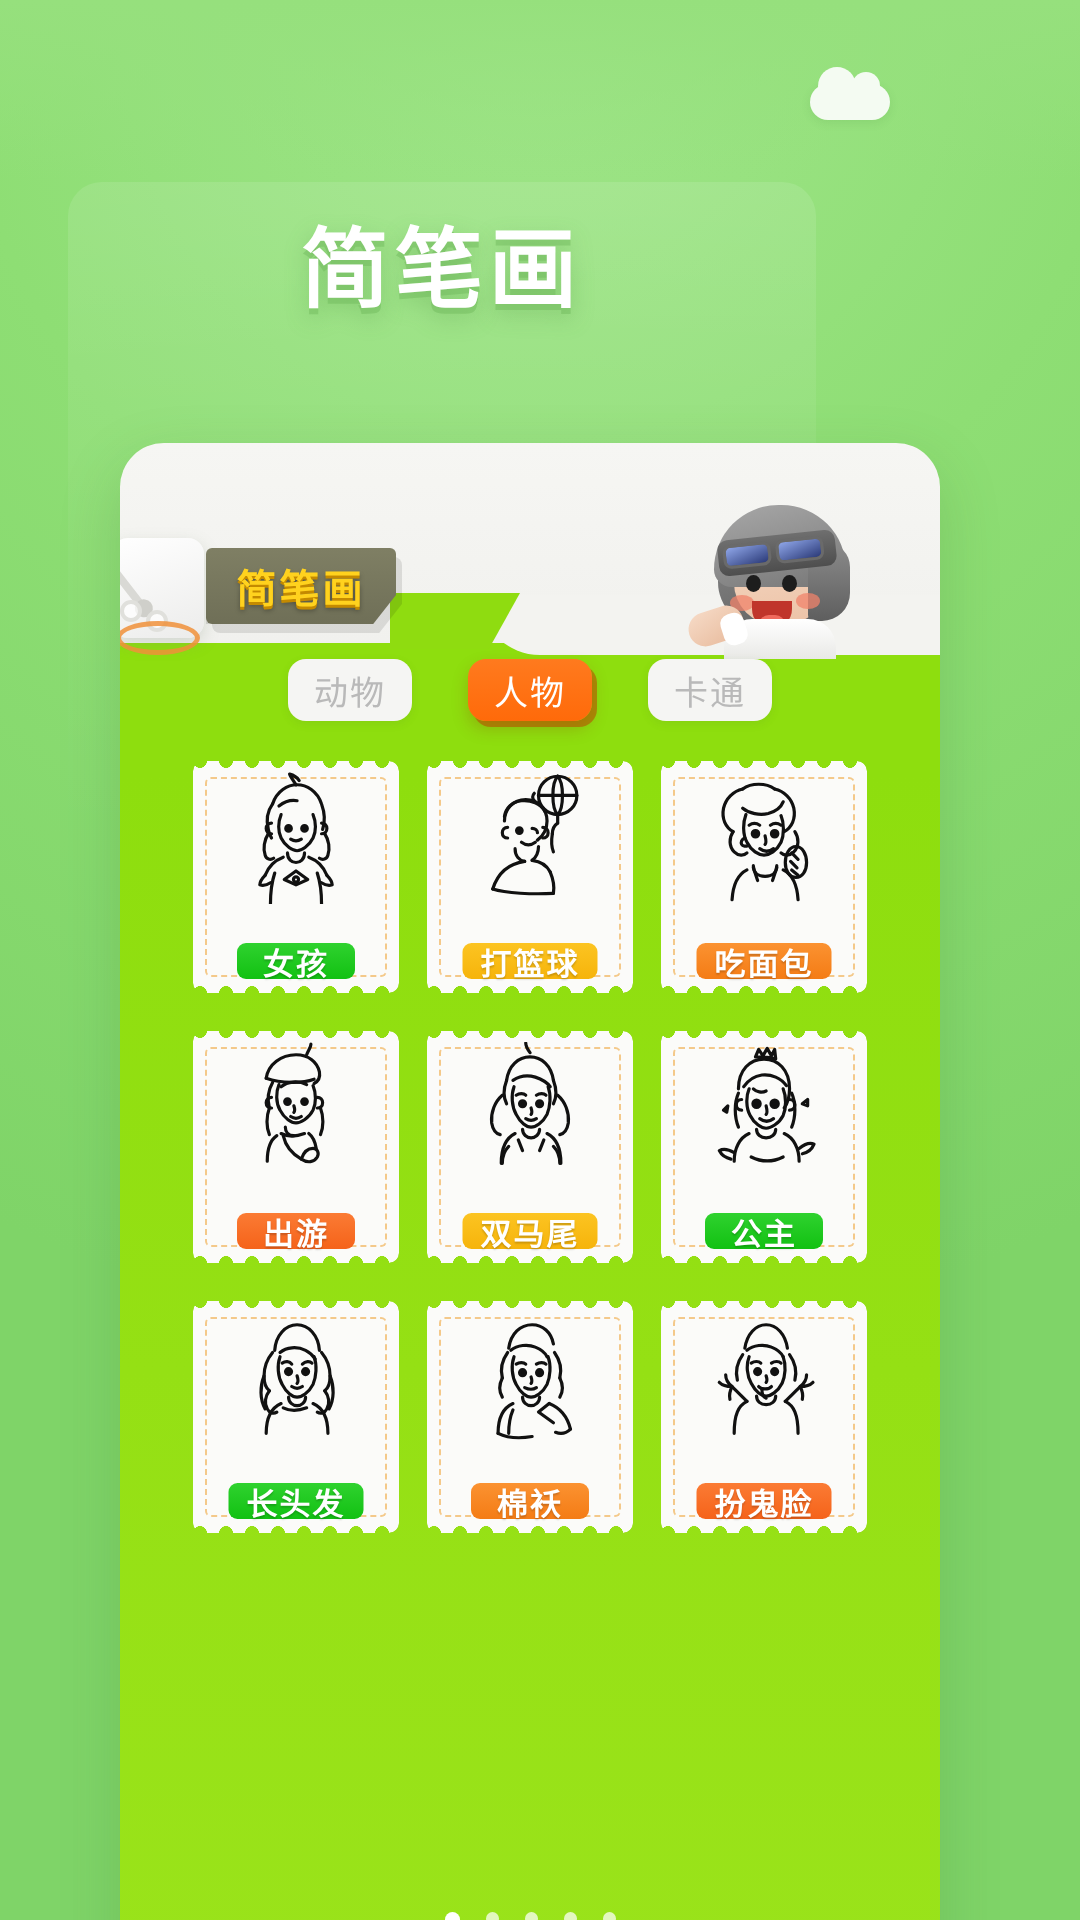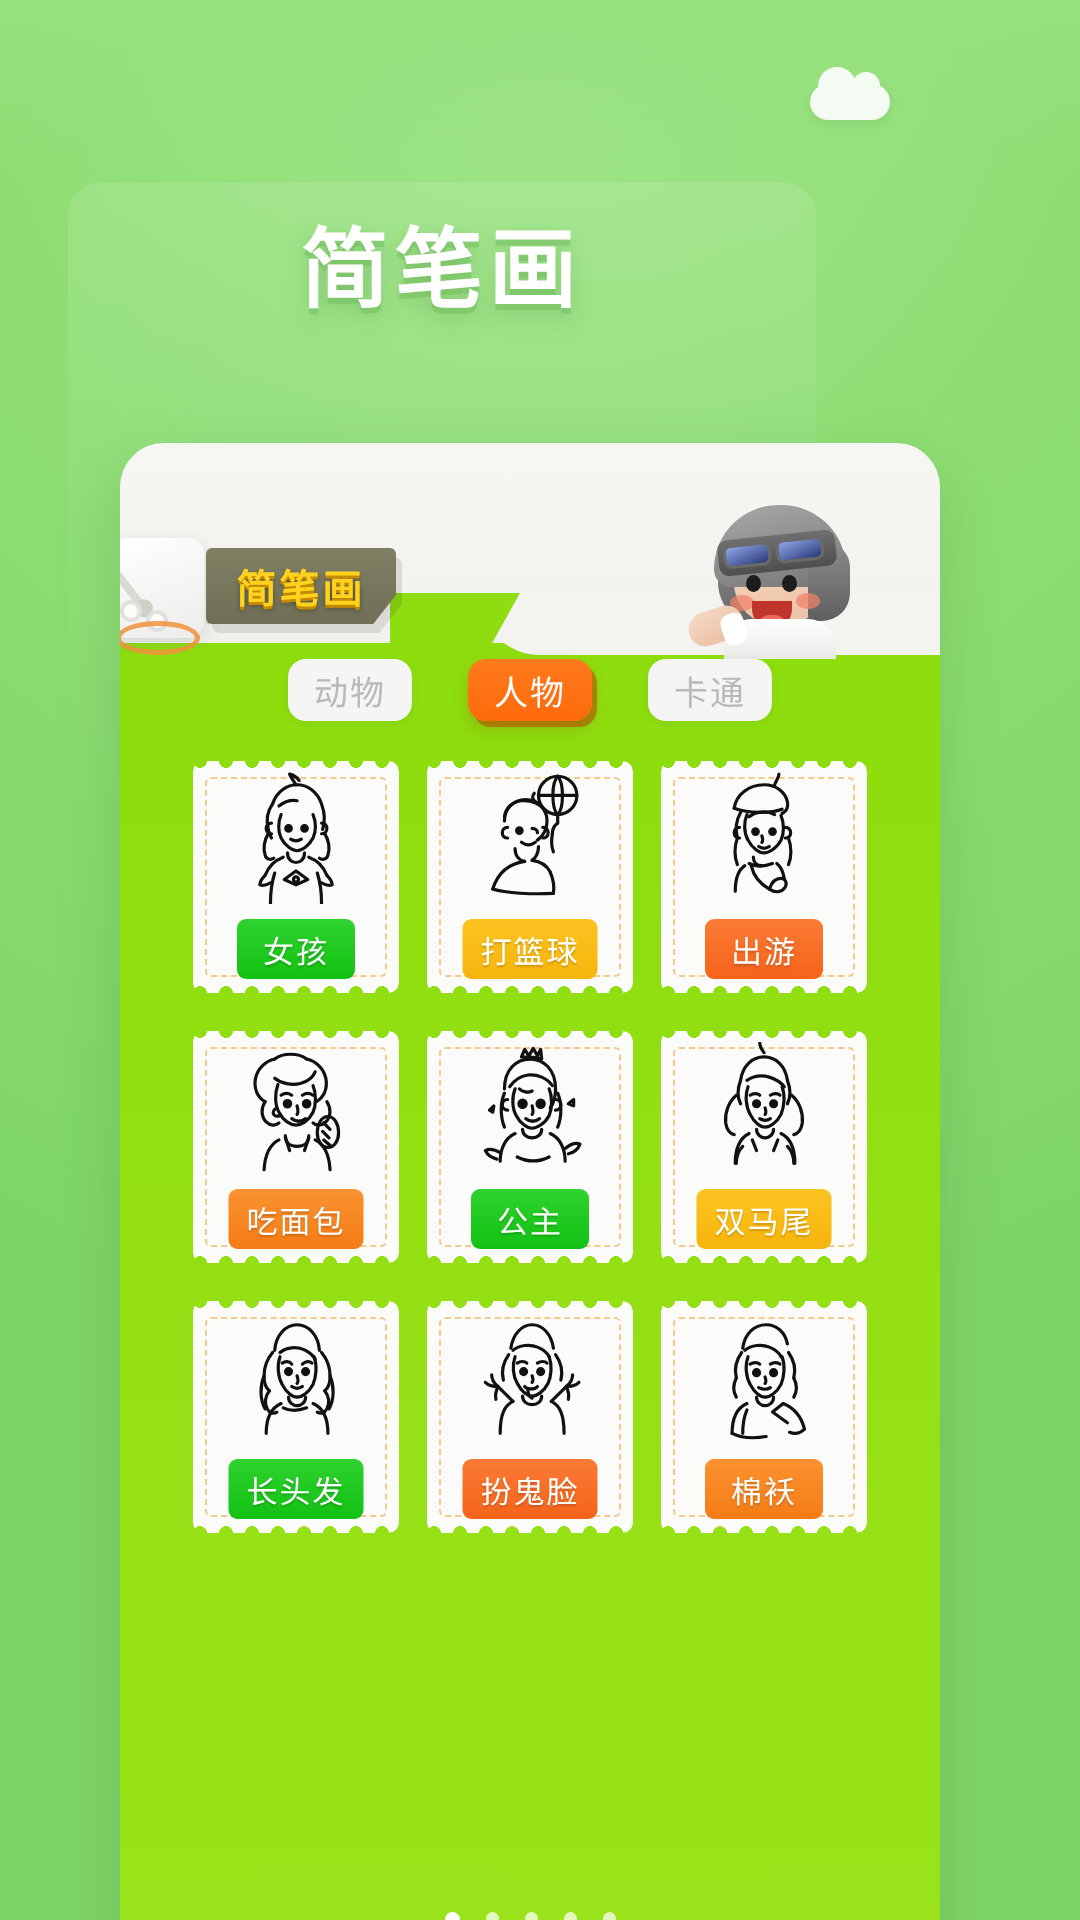--- a/index.html
+++ b/index.html
@@ -255,24 +255,24 @@
     border:2px dashed #f4c98a;
     border-radius:6px;
   }
   .card-art{
     position:absolute; left:0; right:0; top:8px; height:138px;
     display:flex; align-items:center; justify-content:center;
   }
   .card-art svg{ width:128px; height:132px; }
   .card-label{
     position:absolute; left:50%; transform:translateX(-50%);
-    bottom:14px; min-width:118px; padding:12px 18px; height:60px;
+    bottom:14px; min-width:118px; padding:12px 18px; height:36px;
     display:flex; align-items:center; justify-content:center;
     border-radius:9px;
-    font-size:31px; font-weight:400; color:#ffffff; letter-spacing:2px;
+    font-size:31px; font-weight:700; color:#ffffff; letter-spacing:2px;
     text-shadow:0 2px 2px rgba(0,0,0,.18);
     white-space:nowrap;
   }
   .lbl-green { background:linear-gradient(180deg,#2fd22f,#12c112); }
   .lbl-amber { background:linear-gradient(180deg,#fcc422,#f6b40b); }
   .lbl-orange{ background:linear-gradient(180deg,#fb9231,#f47c15); }
   .lbl-deep  { background:linear-gradient(180deg,#fb7b34,#f5631a); }
 
   
   .pager{
@@ -403,20 +403,49 @@
           <path d="M25 110c12 4 38 5 57 4"></path>
         </svg>
       </div>
       <div class="card-label lbl-amber">打篮球</div>
     </div>
 
     <div class="card">
       <div class="card-inner"></div>
       <div class="card-art">
         <svg viewBox="0 0 120 124" fill="none" stroke="#111" stroke-width="3" stroke-linecap="round" stroke-linejoin="round">
+          <path d="M40 16c8-6 22-6 30 0"></path>
+          <path d="M40 16c-9 2-16 9-18 18-2 10 2 18 9 22"></path>
+          <path d="M70 16c9 2 16 9 18 18 2 10-2 18-9 22"></path>
+          <path d="M31 56c-4 6-4 14 1 19 4 4 9 4 12 1"></path>
+          <path d="M89 56c4 6 4 14-1 19-4 4-9 4-12 1"></path>
+          <path d="M40 34c6 5 16 7 24 5 7-2 12-6 14-11"></path>
+          <path d="M43 40c-3 8-3 19 1 26 4 8 11 12 16 12s12-4 16-12c3-7 3-18 0-25"></path>
+          <circle cx="52" cy="58" r="3" fill="#111"></circle>
+          <circle cx="70" cy="58" r="3" fill="#111"></circle>
+          <path d="M46 50c3-2 7-2 10 0"></path>
+          <path c="" d="M66 50c3-2 7-2 10 0"></path>
+          <path d="M61 60c1 4 1 7 0 8"></path>
+          <path d="M56 72c4 3 9 3 13 0"></path>
+          <path d="M42 62c-3 1-4 4-3 6 1 2 4 2 6 1"></path>
+          <path d="M50 88c0 6 4 10 11 10s11-4 11-10"></path>
+          <path d="M44 92c-8 4-13 12-14 28"></path>
+          <path d="M78 92c8 4 13 12 14 28"></path>
+          <path d="M50 90l4 12M72 90l-4 12"></path>
+          <path d="M90 70c6 0 10 7 10 15s-4 14-10 14-10-6-10-14 4-15 10-15z"></path>
+          <path d="M86 76l6 6M85 84l6 6M86 92l6 5"></path>
+        </svg>
+      </div>
+      <div class="card-label lbl-orange">吃面包</div>
+    </div>
+
+    <div class="card">
+      <div class="card-inner"></div>
+      <div class="card-art">
+        <svg viewBox="0 0 120 124" fill="none" stroke="#111" stroke-width="3" stroke-linecap="round" stroke-linejoin="round">
           <path d="M70 12c2-5 4-7 4-10"></path>
           <path d="M32 34c2-13 14-22 28-22 12 0 20 7 22 16 1 6-1 9-5 11"></path>
           <path d="M32 34c14 5 34 5 45 1"></path>
           <path d="M38 38c-4 7-5 16-3 24"></path>
           <path d="M44 40c-3 7-3 17 1 24 4 8 11 12 15 12s12-4 16-12c3-6 3-16 0-23"></path>
           <path d="M46 42c6-5 16-6 24-2"></path>
           <circle cx="52" cy="56" r="2.6" fill="#111"></circle>
           <circle cx="68" cy="56" r="2.6" fill="#111"></circle>
           <path d="M58 60c1 3 1 5 0 6"></path>
           <path d="M55 70c3 2 7 2 10 0"></path>
@@ -432,43 +461,43 @@
           <path d="M46 86c6 3 14 3 22 0"></path>
         </svg>
       </div>
       <div class="card-label lbl-deep">出游</div>
     </div>
 
     <div class="card">
       <div class="card-inner"></div>
       <div class="card-art">
         <svg viewBox="0 0 120 124" fill="none" stroke="#111" stroke-width="3" stroke-linecap="round" stroke-linejoin="round">
-          <path d="M40 16c8-6 22-6 30 0"></path>
-          <path d="M40 16c-9 2-16 9-18 18-2 10 2 18 9 22"></path>
-          <path d="M70 16c9 2 16 9 18 18 2 10-2 18-9 22"></path>
-          <path d="M31 56c-4 6-4 14 1 19 4 4 9 4 12 1"></path>
-          <path d="M89 56c4 6 4 14-1 19-4 4-9 4-12 1"></path>
-          <path d="M40 34c6 5 16 7 24 5 7-2 12-6 14-11"></path>
-          <path d="M43 40c-3 8-3 19 1 26 4 8 11 12 16 12s12-4 16-12c3-7 3-18 0-25"></path>
-          <circle cx="52" cy="58" r="3" fill="#111"></circle>
-          <circle cx="70" cy="58" r="3" fill="#111"></circle>
-          <path d="M46 50c3-2 7-2 10 0"></path>
-          <path c="" d="M66 50c3-2 7-2 10 0"></path>
-          <path d="M61 60c1 4 1 7 0 8"></path>
-          <path d="M56 72c4 3 9 3 13 0"></path>
-          <path d="M42 62c-3 1-4 4-3 6 1 2 4 2 6 1"></path>
-          <path d="M50 88c0 6 4 10 11 10s11-4 11-10"></path>
-          <path d="M44 92c-8 4-13 12-14 28"></path>
-          <path d="M78 92c8 4 13 12 14 28"></path>
-          <path d="M50 90l4 12M72 90l-4 12"></path>
-          <path d="M90 70c6 0 10 7 10 15s-4 14-10 14-10-6-10-14 4-15 10-15z"></path>
-          <path d="M86 76l6 6M85 84l6 6M86 92l6 5"></path>
-        </svg>
-      </div>
-      <div class="card-label lbl-orange">吃面包</div>
+          <path d="M60 10c-3-4-4-6-4-9"></path>
+          <path d="M38 36c2-14 11-22 22-22s20 8 22 22"></path>
+          <path d="M38 36c-3 8-3 16 0 22"></path>
+          <path d="M82 36c3 8 3 16 0 22"></path>
+          <path d="M44 36c6-4 14-5 21-3 6 2 11 5 14 9"></path>
+          <path d="M45 42c-3 8-2 19 2 26 4 8 10 12 14 12s11-4 15-12c3-7 4-18 1-26"></path>
+          <circle cx="53" cy="58" r="2.8" fill="#111"></circle>
+          <circle cx="69" cy="58" r="2.8" fill="#111"></circle>
+          <path d="M47 50c3-2 7-2 9 0"></path>
+          <path d="M66 50c3-2 7-2 9 0"></path>
+          <path d="M61 62c1 3 1 5 0 6"></path>
+          <path d="M56 72c3 2 7 2 10 0"></path>
+          <path d="M34 50c-7 6-11 16-10 26 1 6 4 10 8 11"></path>
+          <path d="M86 50c7 6 11 16 10 26-1 6-4 10-8 11"></path>
+          <path d="M53 82c0 5 4 8 8 8s8-3 8-8"></path>
+          <path d="M46 86c-8 4-13 13-13 28"></path>
+          <path d="M76 86c8 4 13 13 13 28"></path>
+          <path d="M49 92l4 10M73 92l-4 10"></path>
+          <path d="M40 98c-4 4-6 10-6 16"></path>
+          <path d="M82 98c4 4 6 10 6 16"></path>
+        </svg>
+      </div>
+      <div class="card-label lbl-amber">双马尾</div>
     </div>
 
     <div class="card">
       <div class="card-inner"></div>
       <div class="card-art">
         <svg viewBox="0 0 120 124" fill="none" stroke="#111" stroke-width="3" stroke-linecap="round" stroke-linejoin="round">
           <path d="M52 14l3-7 4 6 4-7 4 7 3-6 1 9c-6-2-13-2-19-2z"></path>
           <path d="M36 44c0-18 11-28 24-28s24 10 24 28c0 8-2 14-5 18"></path>
           <path d="M41 42c4-6 10-10 17-11 9-1 18 3 23 10"></path>
           <path d="M46 44c-3 7-3 18 1 25 4 8 11 12 15 12s12-4 16-12c3-7 3-18 0-25"></path>
@@ -490,49 +519,20 @@
           <path d="M22 64l4-4-1 6zM96 58l5-4v6z"></path>
         </svg>
       </div>
       <div class="card-label lbl-green">公主</div>
     </div>
 
     <div class="card">
       <div class="card-inner"></div>
       <div class="card-art">
         <svg viewBox="0 0 120 124" fill="none" stroke="#111" stroke-width="3" stroke-linecap="round" stroke-linejoin="round">
-          <path d="M60 10c-3-4-4-6-4-9"></path>
-          <path d="M38 36c2-14 11-22 22-22s20 8 22 22"></path>
-          <path d="M38 36c-3 8-3 16 0 22"></path>
-          <path d="M82 36c3 8 3 16 0 22"></path>
-          <path d="M44 36c6-4 14-5 21-3 6 2 11 5 14 9"></path>
-          <path d="M45 42c-3 8-2 19 2 26 4 8 10 12 14 12s11-4 15-12c3-7 4-18 1-26"></path>
-          <circle cx="53" cy="58" r="2.8" fill="#111"></circle>
-          <circle cx="69" cy="58" r="2.8" fill="#111"></circle>
-          <path d="M47 50c3-2 7-2 9 0"></path>
-          <path d="M66 50c3-2 7-2 9 0"></path>
-          <path d="M61 62c1 3 1 5 0 6"></path>
-          <path d="M56 72c3 2 7 2 10 0"></path>
-          <path d="M34 50c-7 6-11 16-10 26 1 6 4 10 8 11"></path>
-          <path d="M86 50c7 6 11 16 10 26-1 6-4 10-8 11"></path>
-          <path d="M53 82c0 5 4 8 8 8s8-3 8-8"></path>
-          <path d="M46 86c-8 4-13 13-13 28"></path>
-          <path d="M76 86c8 4 13 13 13 28"></path>
-          <path d="M49 92l4 10M73 92l-4 10"></path>
-          <path d="M40 98c-4 4-6 10-6 16"></path>
-          <path d="M82 98c4 4 6 10 6 16"></path>
-        </svg>
-      </div>
-      <div class="card-label lbl-amber">双马尾</div>
-    </div>
-
-    <div class="card">
-      <div class="card-inner"></div>
-      <div class="card-art">
-        <svg viewBox="0 0 120 124" fill="none" stroke="#111" stroke-width="3" stroke-linecap="round" stroke-linejoin="round">
           <path d="M40 36c1-14 10-24 21-24s20 10 21 24"></path>
           <path d="M45 38c6-5 16-6 24-2 4 2 7 5 9 8"></path>
           <path d="M45 42c-3 8-2 19 2 26 4 8 10 12 14 12s11-4 15-12c3-7 4-18 1-26"></path>
           <circle cx="53" cy="56" r="2.8" fill="#111"></circle>
           <circle cx="69" cy="56" r="2.8" fill="#111"></circle>
           <path d="M47 48c3-2 7-2 9 1"></path>
           <path d="M66 49c3-3 7-3 9-1"></path>
           <path d="M61 60c1 3 1 6 0 7"></path>
           <path d="M56 70c3 2 7 2 10 0"></path>
           <path d="M38 38c-5 6-8 14-8 22 0 7 2 12 5 14"></path>
@@ -541,48 +541,20 @@
           <path d="M87 74c4 5 5 12 2 17-2 4-6 5-9 3"></path>
           <path d="M30 60c-4 10-4 22 1 31"></path>
           <path d="M92 60c4 10 4 22-1 31"></path>
           <path d="M53 80c0 5 4 8 8 8s8-3 8-8"></path>
           <path d="M46 86c-9 4-14 13-14 28"></path>
           <path d="M76 86c9 4 14 13 14 28"></path>
           <path d="M48 90c6 3 14 3 22 0"></path>
         </svg>
       </div>
       <div class="card-label lbl-green">长头发</div>
-    </div>
-
-    <div class="card">
-      <div class="card-inner"></div>
-      <div class="card-art">
-        <svg viewBox="0 0 120 124" fill="none" stroke="#111" stroke-width="3" stroke-linecap="round" stroke-linejoin="round">
-          <path d="M42 34c2-13 10-22 20-22s18 9 20 22"></path>
-          <path d="M44 36c6-5 16-6 23-3 5 2 9 5 11 9"></path>
-          <path d="M46 42c-3 8-2 18 2 25 4 8 10 12 14 12s11-4 15-12c3-7 4-17 1-25"></path>
-          <circle cx="54" cy="56" r="2.8" fill="#111"></circle>
-          <circle cx="70" cy="56" r="2.8" fill="#111"></circle>
-          <path d="M48 48c3-2 7-2 9 0"></path>
-          <path d="M67 48c3-2 7-2 9 0"></path>
-          <path d="M62 60c1 3 1 5 0 6"></path>
-          <path d="M55 70c3 3 9 3 12 0"></path>
-          <path d="M58 72c0 4 1 8 4 9"></path>
-          <path d="M40 40c-5 7-7 16-5 24"></path>
-          <path d="M84 40c5 7 7 16 5 24"></path>
-          <path d="M53 79c0 5 4 8 9 8s9-3 9-8"></path>
-          <path d="M44 84c-8 4-12 12-12 30"></path>
-          <path d="M80 84c8 4 12 12 12 30"></path>
-          <path d="M44 84l-14-14"></path>
-          <path d="M80 84l14-14"></path>
-          <path d="M30 70c-4-3-6-7-6-11M30 70c-5 0-9-1-12-4M30 70c-2 4-3 8-2 12"></path>
-          <path d="M94 70c4-3 6-7 6-11M94 70c5 0 9-1 12-4M94 70c2 4 3 8 2 12"></path>
-        </svg>
-      </div>
-      <div class="card-label lbl-deep">扮鬼脸</div>
     </div>
 
     <div class="card">
       <div class="card-inner"></div>
       <div class="card-art">
         <svg viewBox="0 0 120 124" fill="none" stroke="#111" stroke-width="3" stroke-linecap="round" stroke-linejoin="round">
           <path d="M40 34c2-14 11-22 22-22 10 0 18 7 20 18"></path>
           <path d="M42 36c6-5 16-6 23-3 5 2 9 5 11 9"></path>
           <path d="M45 42c-3 8-2 19 2 26 4 8 10 12 14 12s11-4 15-12c3-7 4-18 1-26"></path>
           <circle cx="53" cy="57" r="2.8" fill="#111"></circle>
@@ -600,20 +572,48 @@
           <path d="M78 86c10 4 17 12 20 24"></path>
           <path d="M78 86l-10 8 14 10"></path>
           <path d="M98 110c-4 4-9 5-14 3"></path>
           <path d="M44 92c-3 7-4 14-4 22"></path>
           <path d="M30 114c8 4 20 5 32 3"></path>
         </svg>
       </div>
       <div class="card-label lbl-orange">棉袄</div>
     </div>
 
+    <div class="card">
+      <div class="card-inner"></div>
+      <div class="card-art">
+        <svg viewBox="0 0 120 124" fill="none" stroke="#111" stroke-width="3" stroke-linecap="round" stroke-linejoin="round">
+          <path d="M42 34c2-13 10-22 20-22s18 9 20 22"></path>
+          <path d="M44 36c6-5 16-6 23-3 5 2 9 5 11 9"></path>
+          <path d="M46 42c-3 8-2 18 2 25 4 8 10 12 14 12s11-4 15-12c3-7 4-17 1-25"></path>
+          <circle cx="54" cy="56" r="2.8" fill="#111"></circle>
+          <circle cx="70" cy="56" r="2.8" fill="#111"></circle>
+          <path d="M48 48c3-2 7-2 9 0"></path>
+          <path d="M67 48c3-2 7-2 9 0"></path>
+          <path d="M62 60c1 3 1 5 0 6"></path>
+          <path d="M55 70c3 3 9 3 12 0"></path>
+          <path d="M58 72c0 4 1 8 4 9"></path>
+          <path d="M40 40c-5 7-7 16-5 24"></path>
+          <path d="M84 40c5 7 7 16 5 24"></path>
+          <path d="M53 79c0 5 4 8 9 8s9-3 9-8"></path>
+          <path d="M44 84c-8 4-12 12-12 30"></path>
+          <path d="M80 84c8 4 12 12 12 30"></path>
+          <path d="M44 84l-14-14"></path>
+          <path d="M80 84l14-14"></path>
+          <path d="M30 70c-4-3-6-7-6-11M30 70c-5 0-9-1-12-4M30 70c-2 4-3 8-2 12"></path>
+          <path d="M94 70c4-3 6-7 6-11M94 70c5 0 9-1 12-4M94 70c2 4 3 8 2 12"></path>
+        </svg>
+      </div>
+      <div class="card-label lbl-deep">扮鬼脸</div>
+    </div>
+
   </div>
 
   <div class="pager">
     <span class="dot on"></span>
     <span class="dot"></span>
     <span class="dot"></span>
     <span class="dot"></span>
     <span class="dot"></span>
   </div>
 

